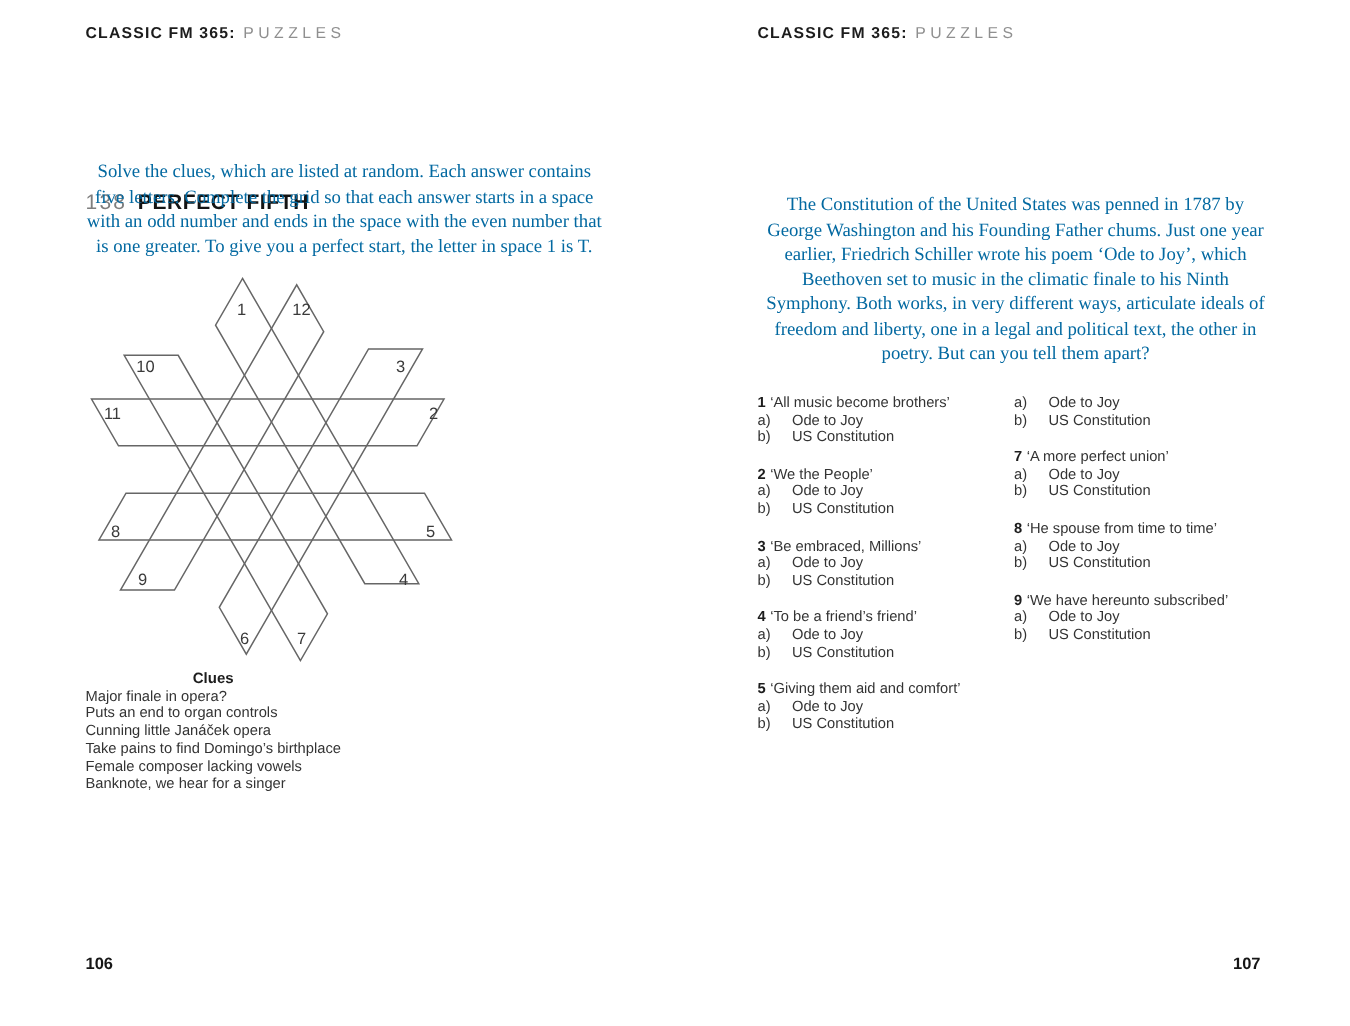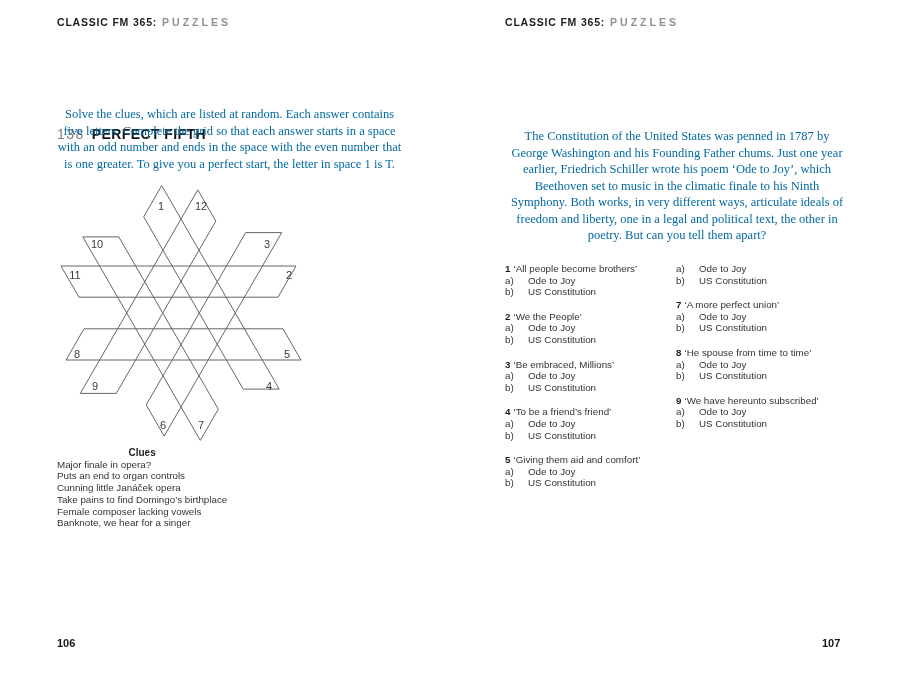--- a/index.html
+++ b/index.html
@@ -9,21 +9,21 @@
   }
   .page { position:absolute; top:0; width:450px; height:684px; background:#fff; }
   #left-page { left:0; }
   #right-page { left:450px; }
 
   .pg-header {
     position:absolute; top:16px; font-size:10.5px; font-weight:bold;
     letter-spacing:0.8px; color:#1c1c1c; white-space:nowrap;
   }
   .pg-header .section {
-    font-weight:bold; color:#8f8f8f; letter-spacing:3px; margin-left:5px;
+    font-weight:normal; color:#8f8f8f; letter-spacing:3px; margin-left:5px;
   }
 
   .title-row {
     position:absolute; top:74px; font-size:14px; font-weight:bold;
     color:#131313; letter-spacing:0.4px; line-height:27px; white-space:nowrap;margin-top:47px;
   }
   .puzzle-num {
     font-weight:normal; color:#7e7e7e; margin-right:7px; letter-spacing:1.5px;
   }
 
@@ -115,21 +115,21 @@
 
   <div class="pg-header" style="left:55px;">
     <span>CLASSIC FM 365:</span><span class="section">PUZZLES</span>
   </div>
 
 
   <div class="intro" id="right-intro">The Constitution of the United States was penned in 1787 by George Washington and his Founding Father chums. Just one year earlier, Friedrich Schiller wrote his poem ‘Ode to Joy’, which Beethoven set to music in the climatic finale to his Ninth Symphony. Both works, in very different ways, articulate ideals of freedom and liberty, one in a legal and political text, the other in poetry. But can you tell them apart?</div>
 
   <div class="q-col" id="q-col-1">
     <div class="q">
-      <div><span class="q-num">1</span><span>‘All people become brothers’</span></div>
+      <div><span class="q-num">1</span><span>‘All music become brothers’</span></div>
       <div class="opt">
           <span class="opt-letter">a)</span>
           <span>Ode to Joy</span>
         </div>
       <div class="opt">
           <span class="opt-letter">b)</span>
           <span>US Constitution</span>
         </div>
     </div>
     <div class="q">

